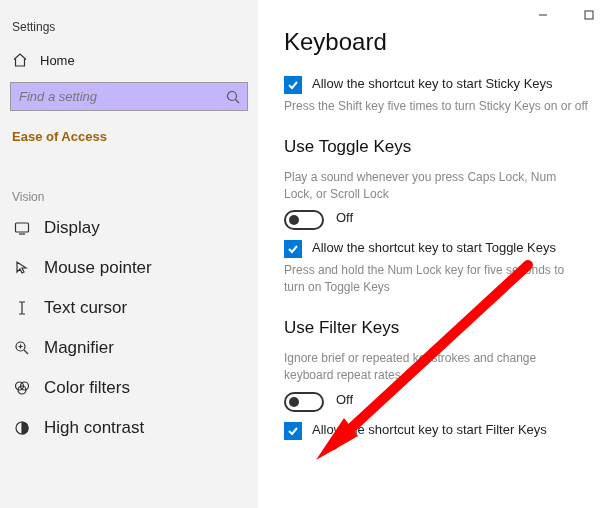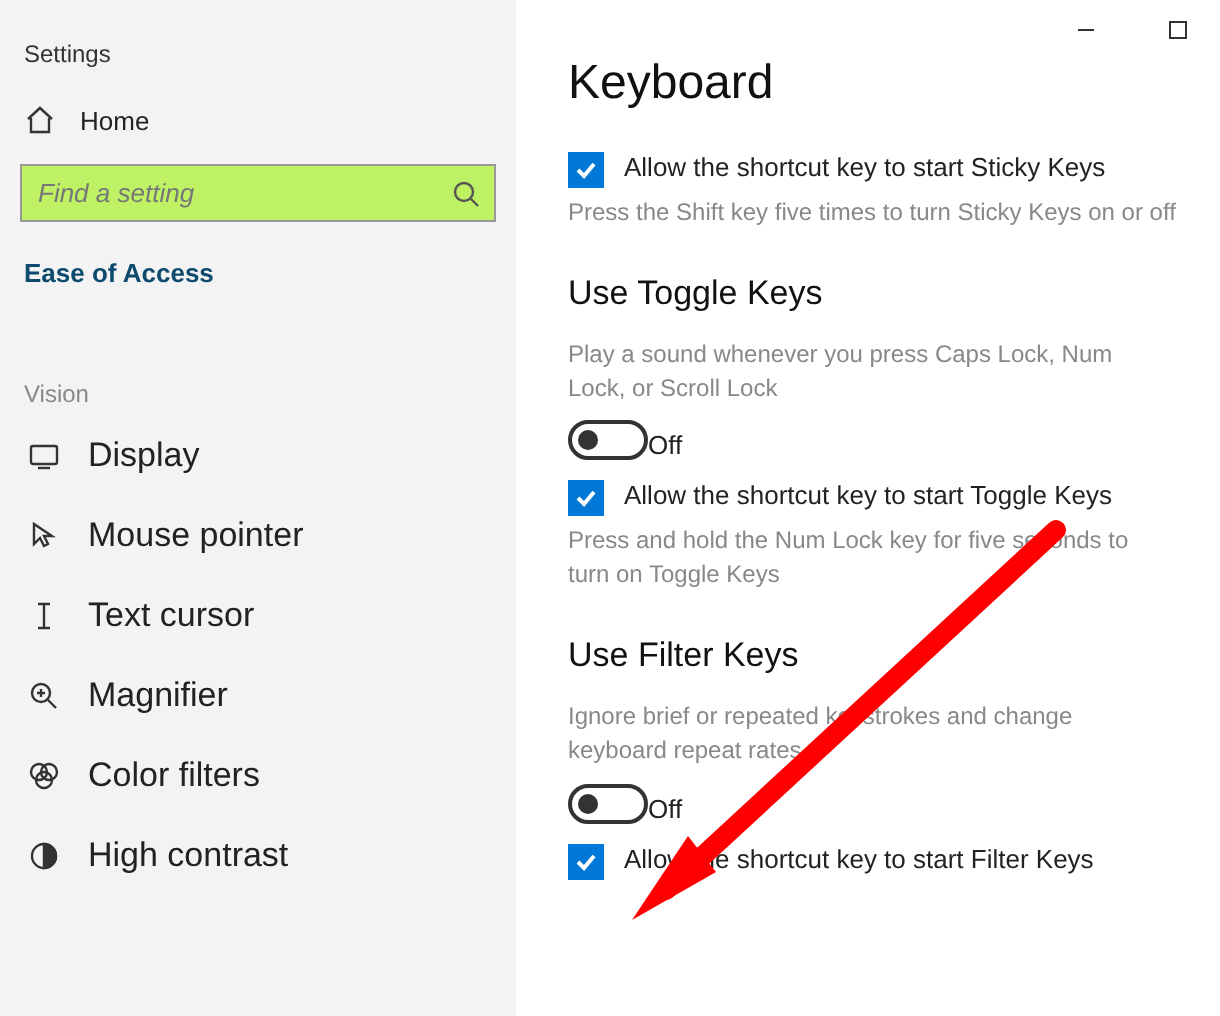--- a/index.html
+++ b/index.html
@@ -2,38 +2,38 @@
 <html><head>
 <meta charset="utf-8">
 <style>
   * { box-sizing: border-box; margin: 0; padding: 0; font-family: "Segoe UI", Tahoma, sans-serif; }
   body { width: 610px; height: 508px; background: #fff; overflow: hidden; display: flex; position: relative; }
   .sidebar { width: 258px; height: 100%; background: #f3f3f3; padding: 0; }
   .app-title { font-size: 12px; color: #333; padding: 20px 12px 10px; }
   .home-row { display: flex; align-items: center; padding: 8px 12px 10px; gap: 12px; }
   .home-row .label { font-size: 13px; color: #222; }
   .search-wrap { margin: 4px 10px 14px; position: relative; }
-  .search-input { width: 100%; border: 1px solid #999; background: #bef264; font-size: 13px; padding: 6px 30px 6px 8px; color: #555; }
+  .search-input { width: 100%; border: 1px solid #999; background: #c4b5fd; font-size: 13px; padding: 6px 30px 6px 8px; color: #555; }
   .search-input::placeholder { color: #777; font-style: italic; }
   .search-icon { position: absolute; right: 8px; top: 50%; transform: translateY(-50%); }
-  .section-active { font-weight: 600; font-size: 13px; padding: 4px 12px 6px; color: #0c4a6e; }
+  .section-active { font-weight: 600; font-size: 13px; padding: 4px 12px 6px; color: #a16207; }
   .section-head { font-size: 12px; color: #888; padding: 40px 12px 4px; }
   .nav-item { display: flex; align-items: center; gap: 14px; padding: 10px 14px; font-size: 17px; color: #222; }
   .nav-item .icon { width: 16px; height: 16px; display: flex; align-items: center; justify-content: center; }
   .main { flex: 1; padding: 18px 22px 0 26px; position: relative; }
   .title-controls { position: absolute; top: 4px; right: 6px; display: flex; gap: 16px; }
   .wc { width: 30px; height: 22px; display: flex; align-items: center; justify-content: center; }
   h1 { font-size: 24px; font-weight: 400; color: #111; margin: 10px 0 20px; }
   h2 { font-size: 17px; font-weight: 400; color: #111; margin: 22px 0 12px; }
   .check-row { display: flex; align-items: flex-start; gap: 10px; margin: 6px 0 4px; }
   .checkbox { width: 18px; height: 18px; background: #0078d7; display: flex; align-items: center; justify-content: center; flex-shrink: 0; }
   .checkbox svg { display: block; }
   .check-row .lbl { font-size: 13px; color: #222; }
   .desc { font-size: 12px; color: #888; line-height: 1.4; margin: 2px 0 8px; }
-  .toggle-row { display: flex; align-items: flex-end; margin: 8px 0 10px; }
+  .toggle-row { display: flex; align-items: flex-start; gap: 12px; margin: 8px 0 10px; }
   .toggle { width: 40px; height: 20px; border: 2px solid #333; border-radius: 10px; position: relative; background: #fff; }
   .toggle .knob { width: 10px; height: 10px; background: #333; border-radius: 50%; position: absolute; top: 3px; left: 3px; }
   .toggle-row .state { font-size: 13px; color: #222; }
   .arrow-overlay { position: absolute; pointer-events: none; }
   svg { display: block; }
 </style>
 </head>
 <body>
 
 <div class="sidebar">

